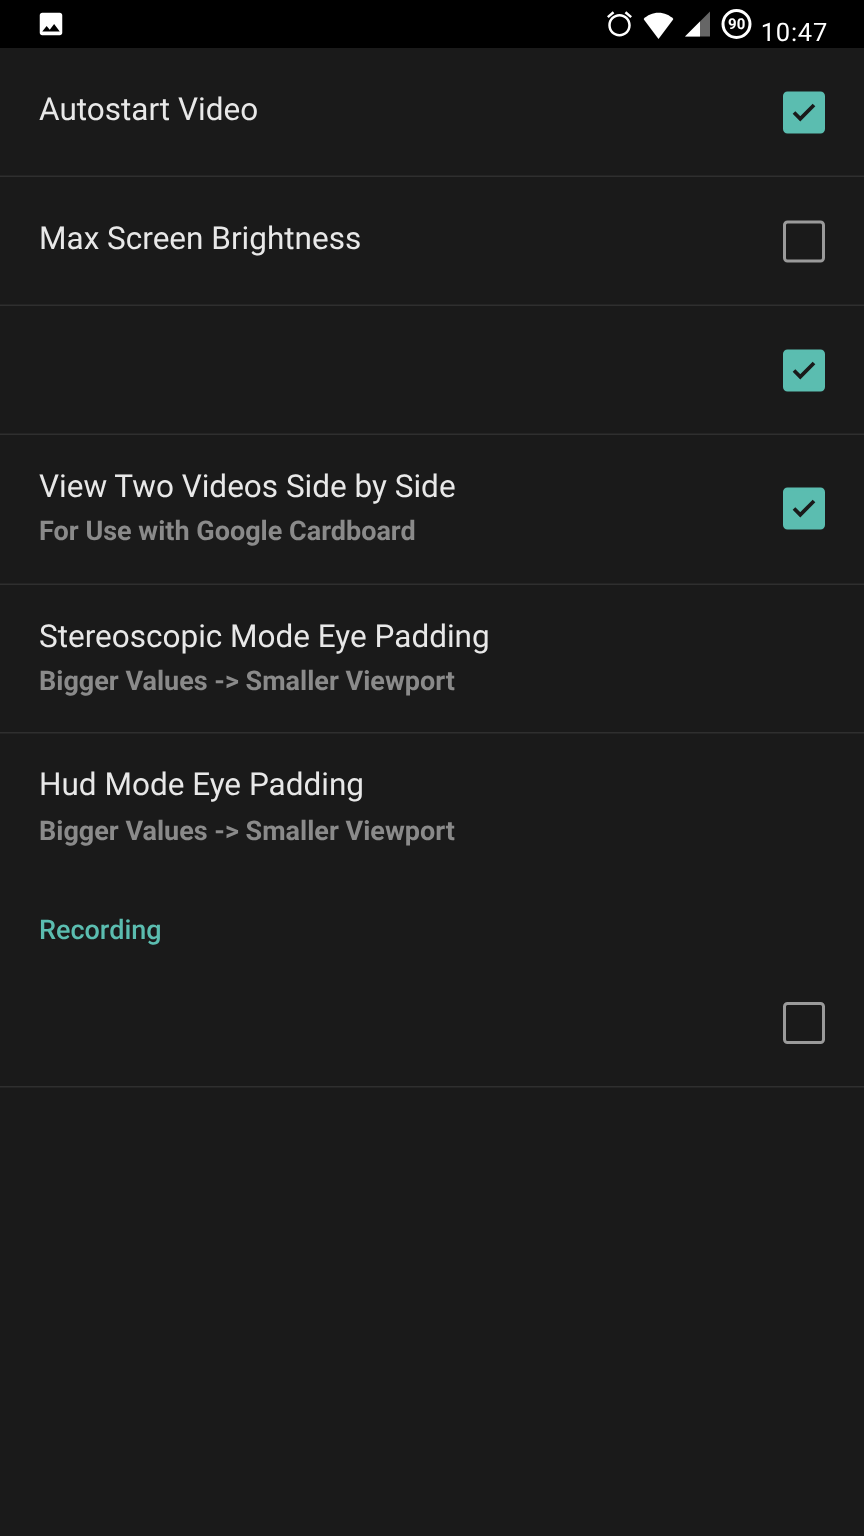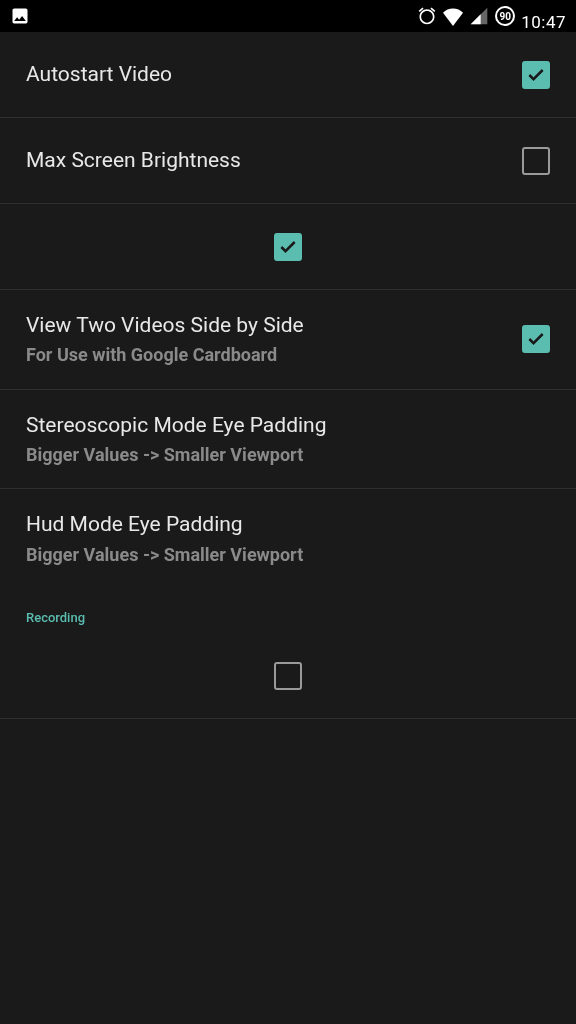--- a/index.html
+++ b/index.html
@@ -10,33 +10,33 @@
       font-family: Roboto, -apple-system, sans-serif;
       color: #e8e8e8;
       overflow: hidden;
     }
     .statusbar {
       height: 32px;
       background: #000;
       display: flex;
       align-items: center;
       justify-content: space-between;
-      padding: 0 10px;
+      padding: 0 24px;
       font-size: 17px;
       color: #fff;
     }
     .statusbar-left { display: flex; align-items: center; gap: 6px; }
     .statusbar-right { display: flex; align-items: center; gap: 6px; }
     .statusbar svg { width: 20px; height: 20px; fill: #fff; }
     .time { font-weight: 400; letter-spacing: 0.5px; margin-top: 11px; }
     .content { padding: 0; }
     .setting-row {
       display: flex;
       align-items: center;
-      justify-content: center;
+      justify-content: flex-end;
       padding: 22px 26px;
       border-bottom: 1px solid #2f2f2f;
       min-height: 86px;
     }
     .setting-texts {
       display: flex;
       flex-direction: column;
       gap: 4px;
       flex: 1;
       padding-right: 20px;
@@ -69,21 +69,21 @@
     }
     .checkbox.checked svg {
       width: 20px;
       height: 20px;
       stroke: #1a1a1a;
       stroke-width: 3;
       fill: none;
     }
     .section-header {
       padding: 22px 26px 8px 26px;
-      font-size: 13px;
+      font-size: 18px;
       font-weight: 500;
       color: #5bbdb0;
     }
     .no-border { border-bottom: none; }
     .circle-badge {
       width: 20px; height: 20px; border: 2px solid #fff;
       border-radius: 50%; display: flex; align-items: center;
       justify-content: center; font-size: 10px; font-weight: bold;
     }
   </style>

